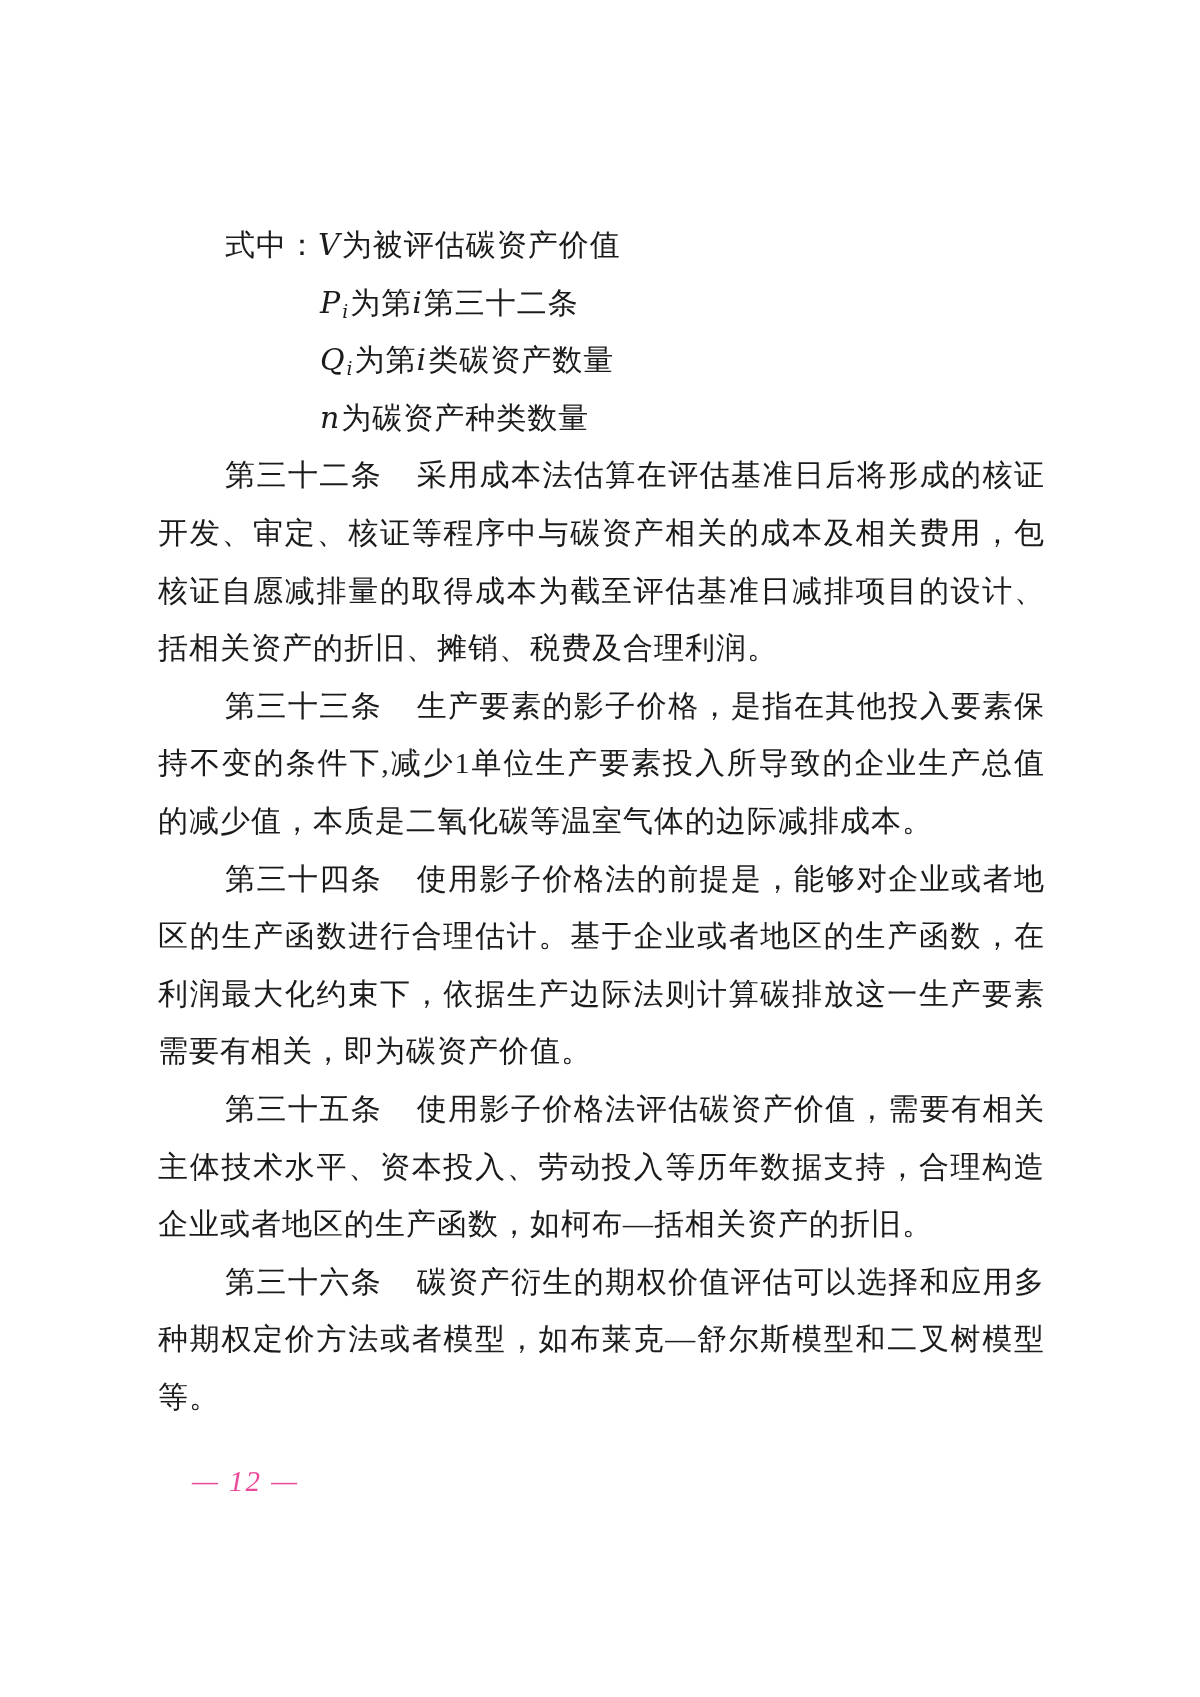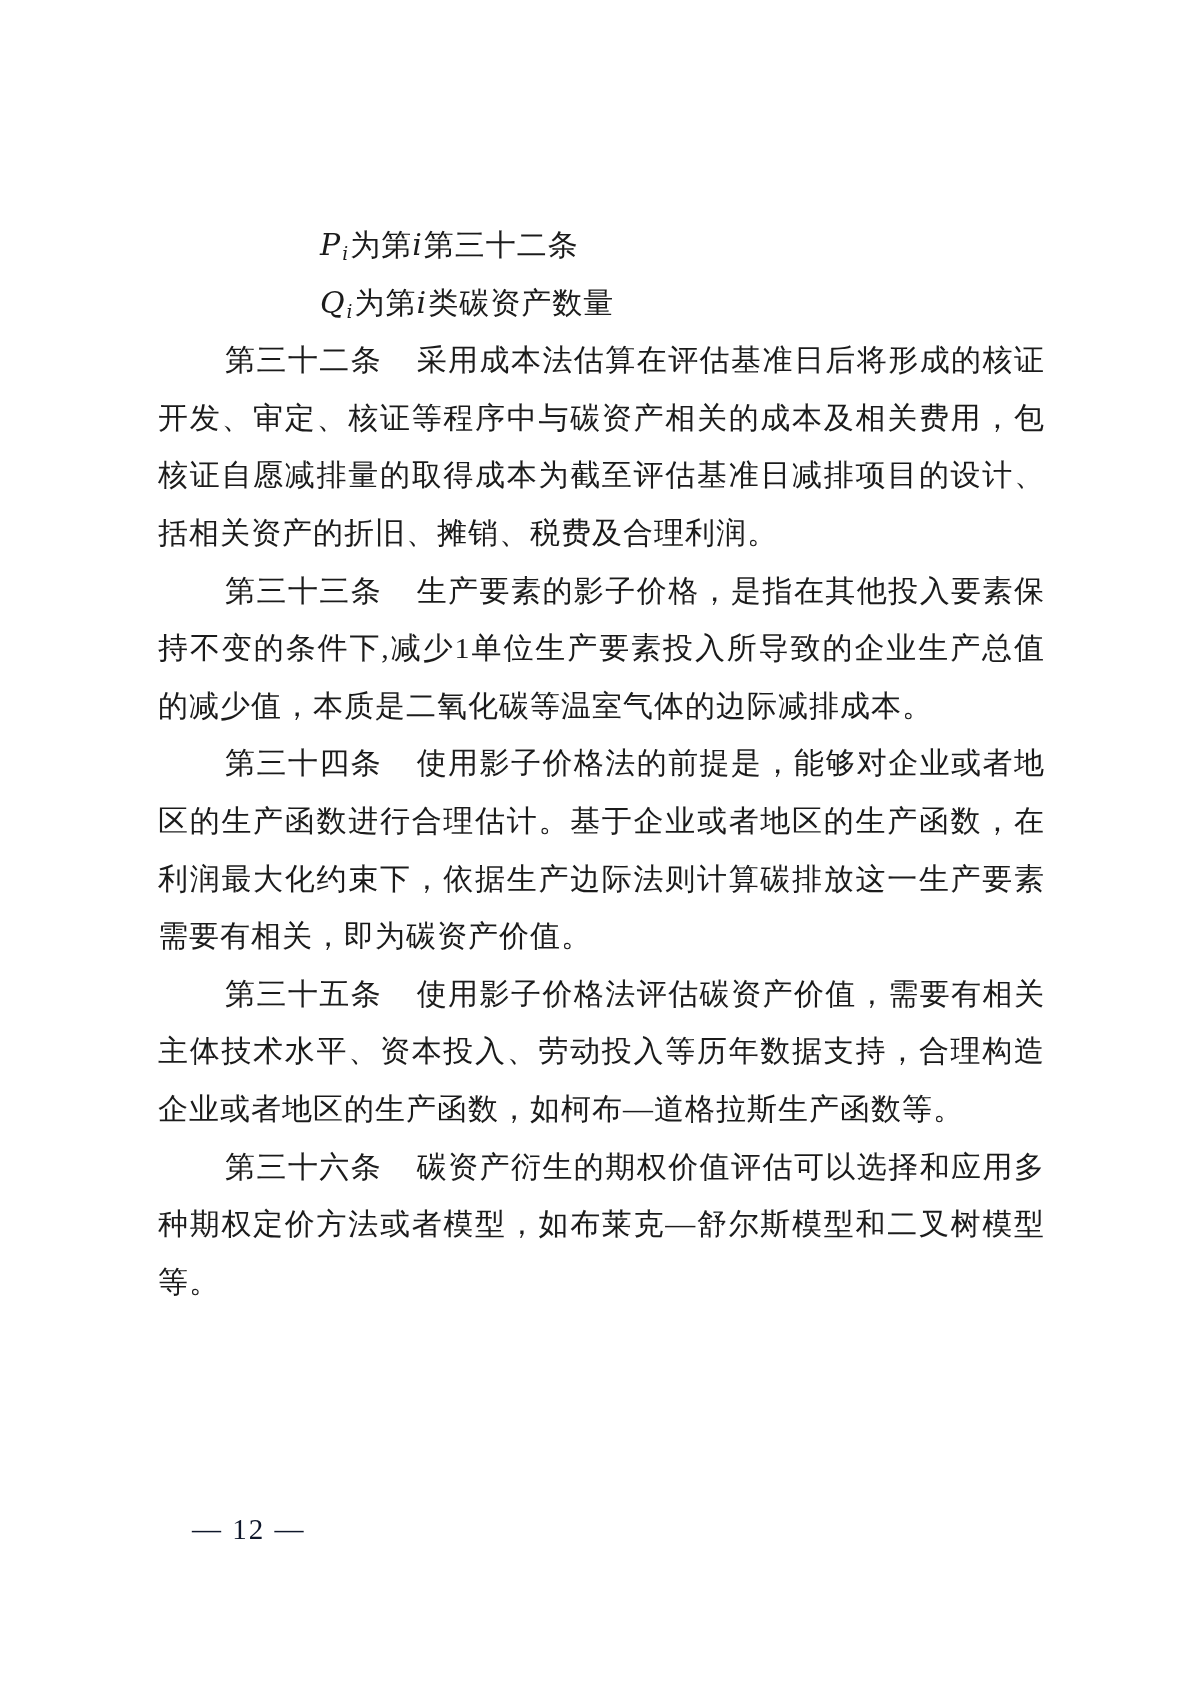--- a/index.html
+++ b/index.html
@@ -46,42 +46,49 @@
     font-family: "DejaVu Serif", serif;
     font-style: italic;
     font-size: 0.62em;
     vertical-align: -0.28em;
     letter-spacing: 0;
     padding-right: 2px;
   }
   .page-number {
     position: absolute;
     left: 192px;
-    top: 1508px;
+    top: 1460px;
     font-size: 29px;
     line-height: 42px;
     letter-spacing: 2px;
-    color: #0f172a;
+    color: #ec4899;
+    font-style: italic;
   }
 </style>
 </head>
 <body>
 
 <div class="page">
   <div class="text-block">
 
+    <div class="line indent-2">
+      <span>式中：</span><span class="mvar">V</span><span>为被评估碳资产价值</span>
+    </div>
 
     <div class="line indent-5">
       <span class="mvar">P</span><span class="msub">i</span><span>为第</span><span class="mvar">i</span><span>第三十二条</span>
     </div>
 
     <div class="line indent-5">
       <span class="mvar">Q</span><span class="msub">i</span><span>为第</span><span class="mvar">i</span><span>类碳资产数量</span>
     </div>
 
+    <div class="line indent-5">
+      <span class="mvar">n</span><span>为碳资产种类数量</span>
+    </div>
 
     <div class="line full indent-2">
       <span class="lead">第三十二条</span><span class="lead-gap"></span><span>采用成本法估算在评估基准日后将形成的核证</span>
     </div>
     <div class="line full">
       <span>开发、审定、核证等程序中与碳资产相关的成本及相关费用，包</span>
     </div>
     <div class="line full">
       <span>核证自愿减排量的取得成本为截至评估基准日减排项目的设计、</span>
     </div>
@@ -112,21 +119,21 @@
       <span>需要有相关，即为碳资产价值。</span>
     </div>
 
     <div class="line full indent-2">
       <span class="lead">第三十五条</span><span class="lead-gap"></span><span>使用影子价格法评估碳资产价值，需要有相关</span>
     </div>
     <div class="line full">
       <span>主体技术水平、资本投入、劳动投入等历年数据支持，合理构造</span>
     </div>
     <div class="line">
-      <span>企业或者地区的生产函数，如柯布—道格拉斯生产函数等。</span>
+      <span>企业或者地区的生产函数，如柯布—括相关资产的折旧。</span>
     </div>
 
     <div class="line full indent-2">
       <span class="lead">第三十六条</span><span class="lead-gap"></span><span>碳资产衍生的期权价值评估可以选择和应用多</span>
     </div>
     <div class="line full">
       <span>种期权定价方法或者模型，如布莱克—舒尔斯模型和二叉树模型</span>
     </div>
     <div class="line">
       <span>等。</span>

